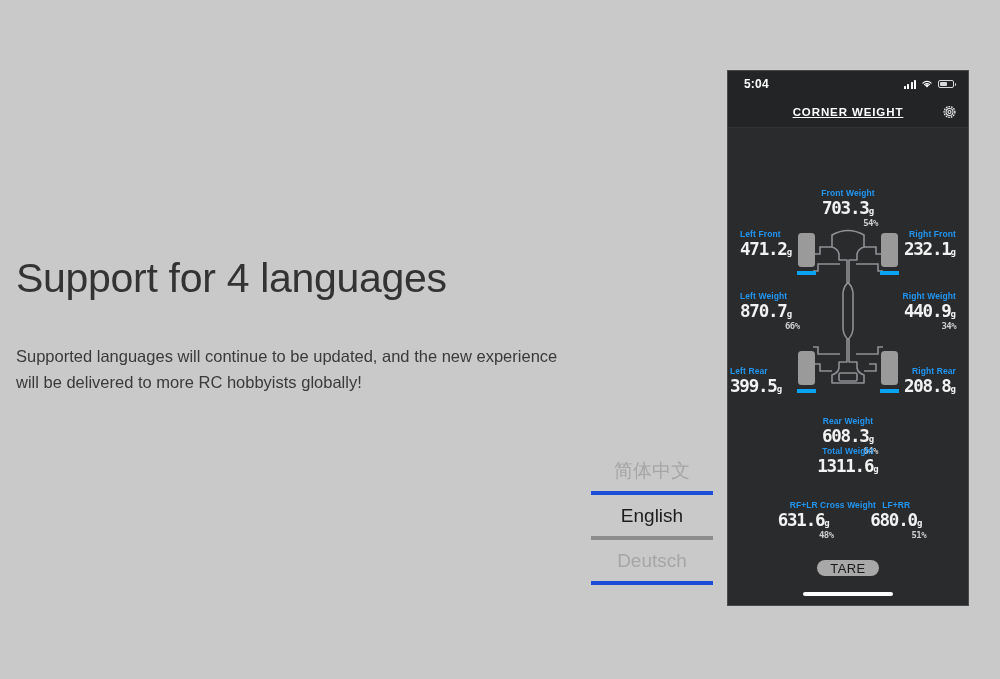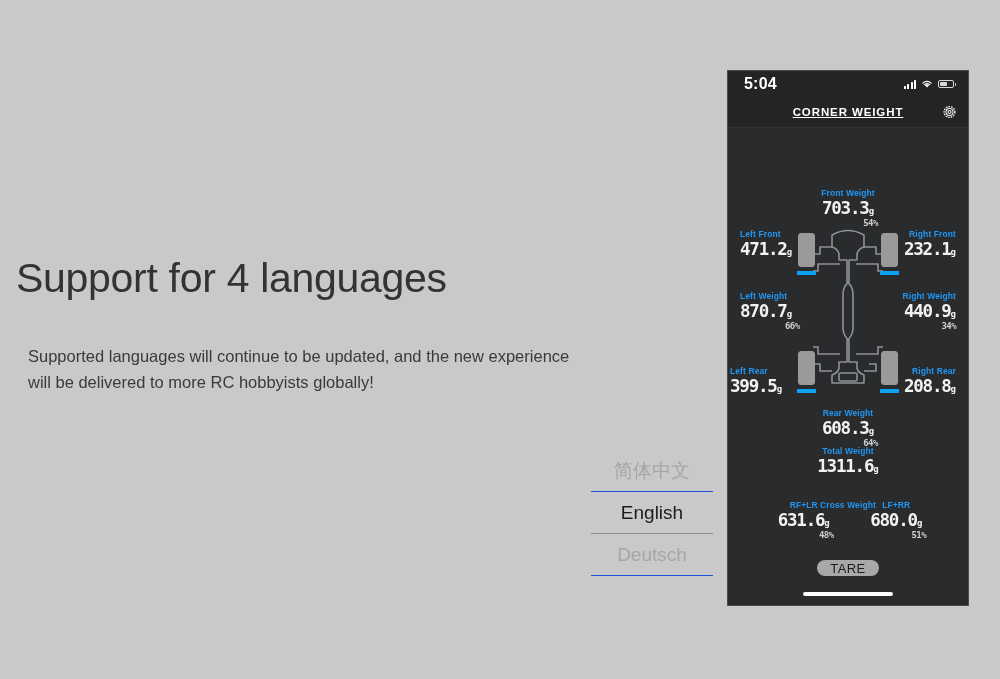--- a/index.html
+++ b/index.html
@@ -11,49 +11,49 @@
   }
 
   
   #left-panel{position:absolute;left:16px;top:255px;width:580px;}
   #headline{
     font-size:41px;line-height:1.15;color:#333333;
     font-weight:400;letter-spacing:-0.3px;margin:0 0 42px 0;
   }
   #subcopy{
     font-size:16.5px;line-height:1.55;color:#3a3a3a;
-    font-weight:400;margin:12px;max-width:560px;
+    font-weight:400;margin:0;max-width:560px;
   }
 
   
   #lang-list{position:absolute;left:591px;top:450px;width:122px;}
   .lang-item{
     height:41px;line-height:41px;text-align:center;
     font-size:19px;color:#a6a6a6;
-    border-bottom:1px solid #1d4ed8;
+    border-bottom:4px solid #1d4ed8;
     cursor:pointer;white-space:nowrap;
   }
   .lang-item.selected{color:#1c1c1c;border-bottom-color:#8c8c8c;}
 
   
   #phone{
     position:absolute;left:727px;top:70px;width:242px;height:536px;
     background:#2a2b2d;
     border:1px solid #4a4a4a;
     box-sizing:border-box;
     overflow:hidden;
     color:#ffffff;
   }
   
   #status-bar{
     height:26px;display:flex;align-items:center;
     justify-content:space-between;padding:0 14px 0 16px;
     background:#232425;
   }
-  #status-time{font-size:16px;font-weight:600;letter-spacing:0.2px;}
+  #status-time{font-size:12px;font-weight:600;letter-spacing:0.2px;}
   #status-icons{display:flex;align-items:center;gap:5px;}
   .sig-bars{display:flex;align-items:flex-end;gap:1.5px;height:9px;}
   .sig-bars i{display:block;width:2px;background:#fff;border-radius:.5px;}
   .sig-bars i:nth-child(1){height:3px;}
   .sig-bars i:nth-child(2){height:5px;}
   .sig-bars i:nth-child(3){height:7px;}
   .sig-bars i:nth-child(4){height:9px;}
   .batt{
     width:16px;height:8px;border:1px solid #d8d8d8;border-radius:2px;
     position:relative;box-sizing:border-box;
@@ -89,21 +89,21 @@
   .blk.l{align-items:flex-start;}
   .blk.r{align-items:flex-start;}
 
   #b-front  {left:0;right:0;top:60px;}
   #b-lf     {left:12px; top:101px;}
   #b-rf     {right:12px;top:101px;align-items:flex-end;}
   #b-lw     {left:12px; top:163px;}
   #b-rw     {right:12px;top:163px;align-items:flex-end;}
   #b-lr     {left:2px; top:238px;}
   #b-rr     {right:12px;top:238px;align-items:flex-end;}
-  #b-rear   {left:0;right:0;top:280px;}
+  #b-rear   {left:0;right:0;top:288px;}
   #b-total  {left:0;right:0;top:318px;}
   #b-rflr   {left:46px; top:372px;align-items:center;}
   #b-cross  {left:0;right:0;top:372px;}
   #b-lfrr   {right:42px;top:372px;align-items:center;}
 
   
   #chassis{position:absolute;left:50%;transform:translateX(-50%);top:95px;}
 
   
   #tare-btn{

